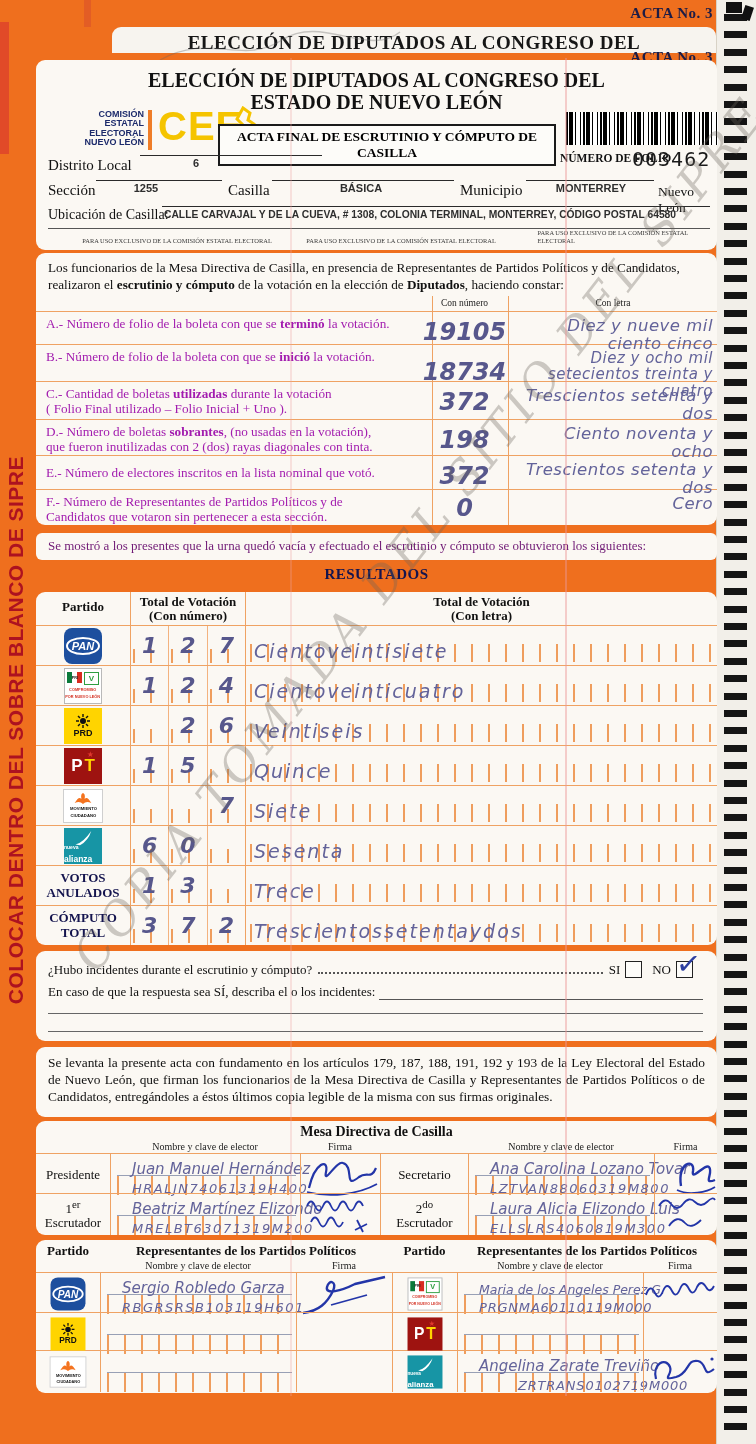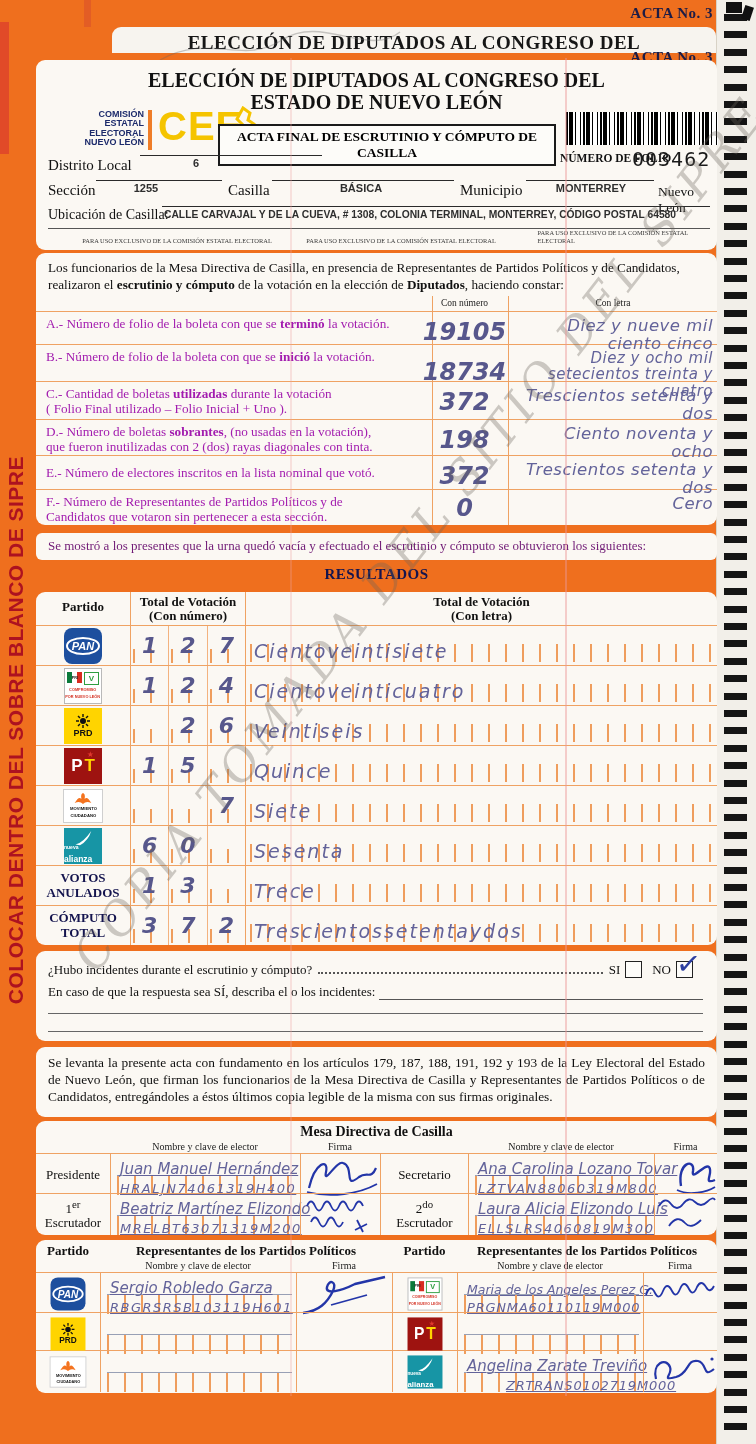--- a/index.html
+++ b/index.html
@@ -108,21 +108,21 @@
   
   .mesa-title{text-align:center;font-weight:bold;font-size:14px;color:#111;padding-top:3px;}
   .mgrid{display:grid;grid-template-columns:74px 190px 80px 88px 186px auto;}
   .mgrid .bl{border-left:1.5px solid #efa263;}
   .mgrid .bt{border-top:1.5px solid #efa263;}
   .subh{font-size:10px;text-align:center;color:#222;padding:1px 0;}
   .role{display:flex;flex-direction:column;align-items:center;justify-content:center;font-size:13px;color:#111;line-height:1.05;text-align:center;}
   .wcell{position:relative;padding:2px 4px 0 6px;}
   .wline{position:relative;height:19px;border-bottom:1px solid #98a0b5;}
   .wline.tk2{border-bottom:none;}
-  .wline .hw{position:absolute;left:3px;bottom:-3px;font-size:15px;white-space:nowrap;text-decoration:underline;}
+  .wline .hw{position:absolute;left:15px;bottom:-3px;font-size:15px;white-space:nowrap;}
   .wline .clv{font-size:13px;letter-spacing:1.5px;bottom:-1px;}
   .fcell{position:relative;overflow:visible;}
   .fcell svg{position:absolute;left:0;top:0;overflow:visible;}
   .rep-head{font-weight:bold;font-size:13px;text-align:center;color:#111;padding-top:3px;}
   .rgrid{display:grid;grid-template-columns:64px 196px 96px 65px 186px auto;}
   
   .sidebar-vert{position:absolute;left:2px;top:458px;height:545px;width:27px;display:flex;align-items:center;justify-content:center;}
   .sidebar-vert span{writing-mode:vertical-rl;transform:rotate(180deg);font-family:"Liberation Sans",sans-serif;
     font-weight:bold;font-size:21px;color:#ad1220;letter-spacing:.5px;white-space:nowrap;}
   .watermark{position:absolute;left:62px;top:948px;transform:rotate(-52deg);transform-origin:0 0;

